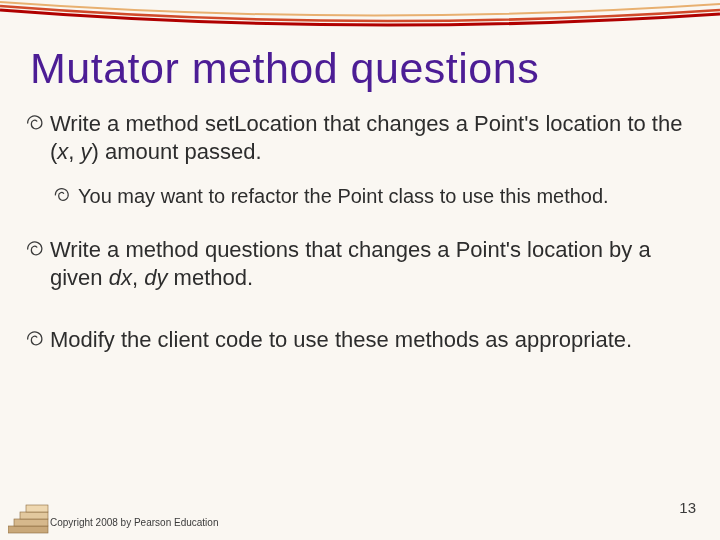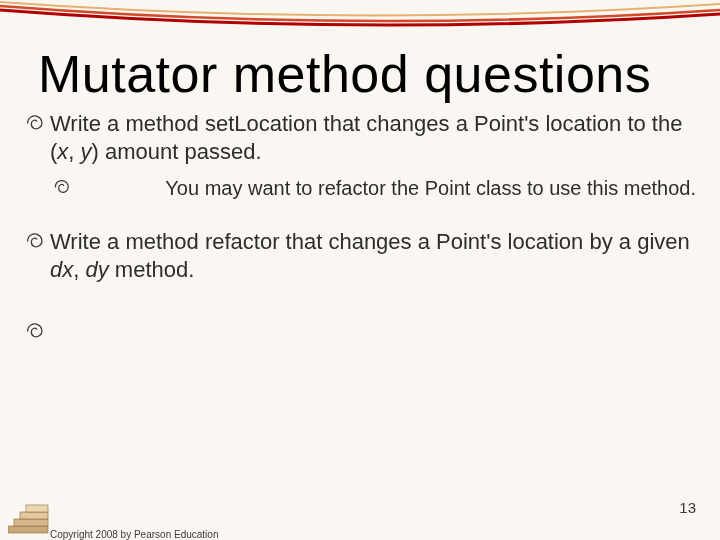--- a/index.html
+++ b/index.html
@@ -21,23 +21,23 @@
     position: absolute;
     top: 0;
     left: 0;
     width: 720px;
     height: 32px;
     pointer-events: none;
   }
   .title {
     position: absolute;
     top: 44px;
-    left: 38px;
-    font-size: 52px;
-    color: #000000;
+    left: 30px;
+    font-size: 43px;
+    color: #4c1d95;
     letter-spacing: 0.5px;
     font-family: Verdana, Geneva, sans-serif;
   }
   .content {
     position: absolute;
     top: 110px;
     left: 24px;
     right: 24px;
     color: #2d2d2d;
     font-size: 22px;
@@ -52,42 +52,41 @@
     position: absolute;
     left: 0;
     top: 2px;
     width: 22px;
     height: 22px;
   }
   .subbullet {
     position: relative;
     padding-left: 26px;
     margin-left: 28px;
-    margin-top: 10px;
+    margin-top: 18px;
     font-size: 20px;
-    text-align: right;
   }
   .subbullet .swirl {
     top: 1px;
     width: 20px;
     height: 20px;
   }
   .mono {
     font-family: Liberation Sans, sans-serif;
   }
   .ital {
     font-style: italic;
   }
   .gap {
     height: 26px;
   }
   .footer-copy {
     position: absolute;
     left: 50px;
-    bottom: 0;
+    bottom: 12px;
     font-size: 10px;
     color: #3b3b3b;
   }
   .page-num {
     position: absolute;
     right: 24px;
     bottom: 24px;
     font-size: 15px;
     color: #3b3b3b;
     margin-left: 36px;
@@ -141,31 +140,32 @@
     </div>
 
     <div class="gap"></div>
 
     <div class="bullet">
       <span class="swirl">
         <svg viewBox="0 0 24 24">
             <path d="M4,12 C4,6 10,3 15,5 C20,7 21,14 17,17 C13,20 8,18 8,13 C8,9 12,8 14,10" fill="none" stroke="#3a3a3a" stroke-width="1.4" stroke-linecap="round"></path>
           </svg>
       </span>
-      <span>Write a method </span><span class="mono">refactor</span><span> that changes a </span><span class="mono">Point</span><span>'s location by a given </span><span class="ital">dx</span><span>, </span><span class="ital">dy</span><span> method.</span>
+      <span>Write a method </span><span class="mono">questions</span><span> that changes a </span><span class="mono">Point</span><span>'s location by a given </span><span class="ital">dx</span><span>, </span><span class="ital">dy</span><span> method.</span>
     </div>
 
     <div class="gap"></div>
 
     <div class="bullet">
       <span class="swirl">
         <svg viewBox="0 0 24 24">
             <path d="M4,12 C4,6 10,3 15,5 C20,7 21,14 17,17 C13,20 8,18 8,13 C8,9 12,8 14,10" fill="none" stroke="#3a3a3a" stroke-width="1.4" stroke-linecap="round"></path>
           </svg>
       </span>
+      <span>Modify the client code to use these methods as appropriate.</span>
     </div>
 
   </div>
 
   <div class="steps-icon">
     <svg viewBox="0 0 42 34">
       <rect x="0" y="26" width="40" height="7" fill="#c9a87a" stroke="#8a6a3e" stroke-width="0.6"></rect>
       <rect x="6" y="19" width="34" height="7" fill="#d6b88c" stroke="#8a6a3e" stroke-width="0.6"></rect>
       <rect x="12" y="12" width="28" height="7" fill="#e2c89e" stroke="#8a6a3e" stroke-width="0.6"></rect>
       <rect x="18" y="5" width="22" height="7" fill="#eed7b0" stroke="#8a6a3e" stroke-width="0.6"></rect>

